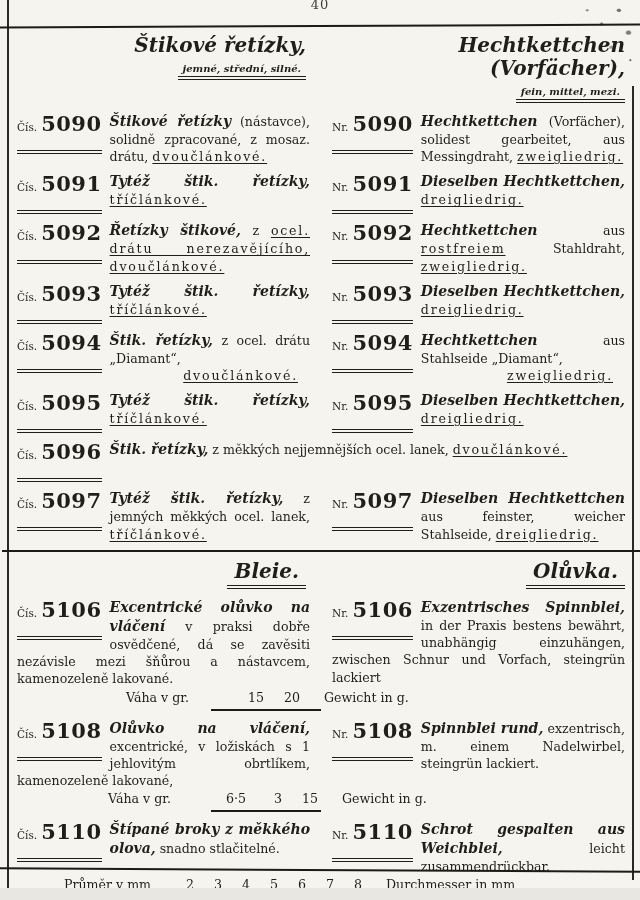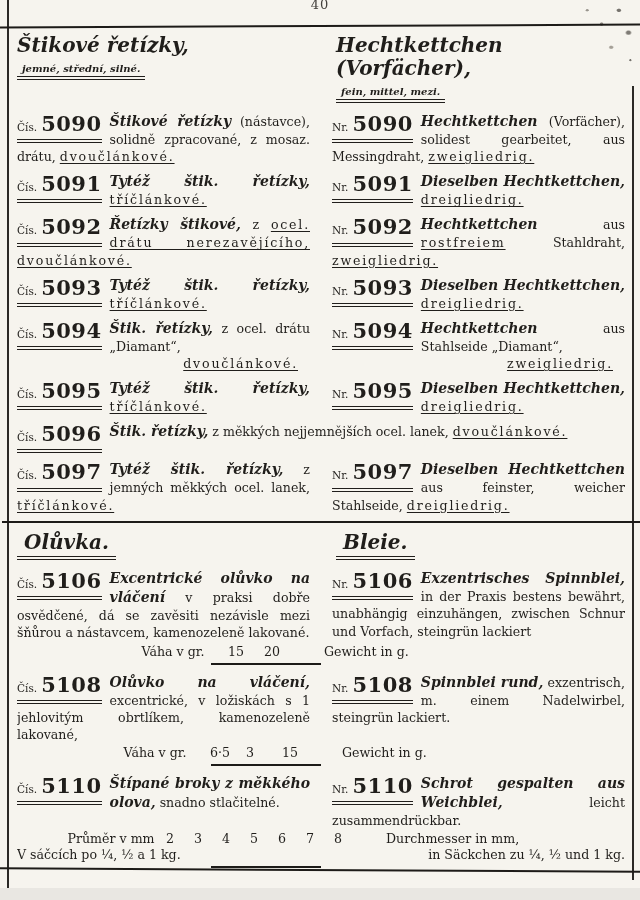--- a/index.html
+++ b/index.html
@@ -20,47 +20,47 @@
       radial-gradient(4px 3px at 70% 55%, #8a857b 35%, transparent 70%),
       radial-gradient(2px 2px at 90% 70%, #4c4843 40%, transparent 70%);
   }
   .mark-bl { position:absolute; left:14px; top:889px; width:34px; height:3px; background:#3a3733; transform:rotate(-3deg); }
   .mark-br { position:absolute; right:10px; top:891px; width:46px; height:3px; background:#3a3733; transform:rotate(2deg); }
 
   .page-num { position:absolute; top:-3px; left:0; right:0; text-align:center; font-size:13px; letter-spacing:1px; color:#44413d; }
 
   .content { position:absolute; left:17px; right:15px; top:31px; }
 
-  .sec-head { display:flex; gap:30px; text-align:left; margin:3px 0 9px; }
+  .sec-head { display:flex; gap:30px; text-align:right; margin:3px 0 9px; }
   .sec-head .col { flex:1; }
   .title { font-size:20px; font-weight:bold; font-style:italic; line-height:1.15; }
   .subtitle { display:inline-block; font-size:10px; font-weight:bold; font-style:italic;
     border-bottom:4px double #201e1b; padding:0 5px 2px; margin-top:3px; }
   .sec2-title { display:inline-block; font-size:20px; font-weight:bold; font-style:italic;
     border-bottom:4px double #201e1b; padding:0 7px 2px; }
 
   .sec-divider { height:2.5px; background:#1d1b18; margin:3px -17px 7px -15px; }
 
   .item { margin-bottom:7px; overflow:hidden; }
   .s2 .item { margin-bottom:6px; }
   .irow { display:flex; gap:22px; }
   .cell { flex:1; font-size:12.6px; line-height:1.36; text-align:justify; }
-  .numgrp { float:left; margin:1px 8px 0 0; border-bottom:4px double #201e1b; padding-bottom:4px; white-space:nowrap; }
+  .numgrp { float:left; margin:1px 8px 0 0; border-bottom:4px double #201e1b; padding-bottom:15px; white-space:nowrap; }
   .numlbl { font-size:10.5px; margin-right:4px; }
   .num { font-size:21px; font-weight:bold; letter-spacing:.5px; line-height:1; }
   .seg.name { font-weight:bold; font-style:italic; font-size:14px; }
   .seg.sp-u { letter-spacing:1.8px; text-decoration:underline; text-underline-offset:2px; }
   .seg.sp-u-right { display:block; text-align:right; letter-spacing:1.8px; text-decoration:underline;
     text-underline-offset:2px; padding-right:12px; }
 
   .crow { text-align:center; transform:translateX(-25px); font-size:12.6px; margin-top:2px; white-space:nowrap; }
   .clab { display:inline-block; }
-  .llab { width:94px; text-align:center; margin-right:8px; }
+  .llab { width:94px; text-align:left; margin-right:8px; }
   .rlab { width:142px; text-align:left; margin-left:24px; }
-  .val { display:inline-block; text-align:left; } .w28 { width:28px; } .w34 { width:36px; }
+  .val { display:inline-block; text-align:right; } .w28 { width:28px; } .w34 { width:36px; }
   .srow { display:flex; justify-content:space-between; font-size:12.6px; margin-top:1px; }
   .mini-rule { width:110px; height:2px; background:#1d1b18; margin:4px auto 2px; transform:translateX(-55px); }
 </style>
 </head>
 <body>
 
 <div class="scan">
   <div class="edge-l"></div>
   <div class="edge-r"></div>
   <div class="corner-noise"></div>
@@ -129,24 +129,24 @@
             </div>
           </div>
         </div>
     </section>
 
     <div class="sec-divider"></div>
 
     <section class="s2">
       <div class="sec-head">
         <div class="col">
-          <span class="sec2-title">Olůvka.</span>
+          <span class="sec2-title">Bleie.</span>
         </div>
         <div class="col">
-          <span class="sec2-title">Bleie.</span>
+          <span class="sec2-title">Olůvka.</span>
         </div>
       </div>
       <div id="s2-items">
           <div class="item">
             <div class="irow">
               <div class="cell cz"><span class="numgrp"><span class="numlbl">Čís.</span><span class="num">5106</span></span><span class="seg name">Excentrické olůvko na vláčení</span><span class="seg "> v praksi dobře osvědčené, dá se zavěsiti nezávisle mezi šňůrou a nástavcem, kamenozeleně lakované.</span></div>
               <div class="cell de"><span class="numgrp"><span class="numlbl">Nr.</span><span class="num">5106</span></span><span class="seg name">Exzentrisches Spinnblei,</span><span class="seg "> in der Praxis bestens bewährt, unabhängig einzuhängen, zwischen Schnur und Vorfach, steingrün lackiert</span></div>
             </div>
             <div class="crow"><span class="clab llab">Váha v gr.</span><span class="val w34">15</span><span class="val w34">20</span><span class="clab rlab">Gewicht in g.</span></div>
             <div class="mini-rule"></div>

